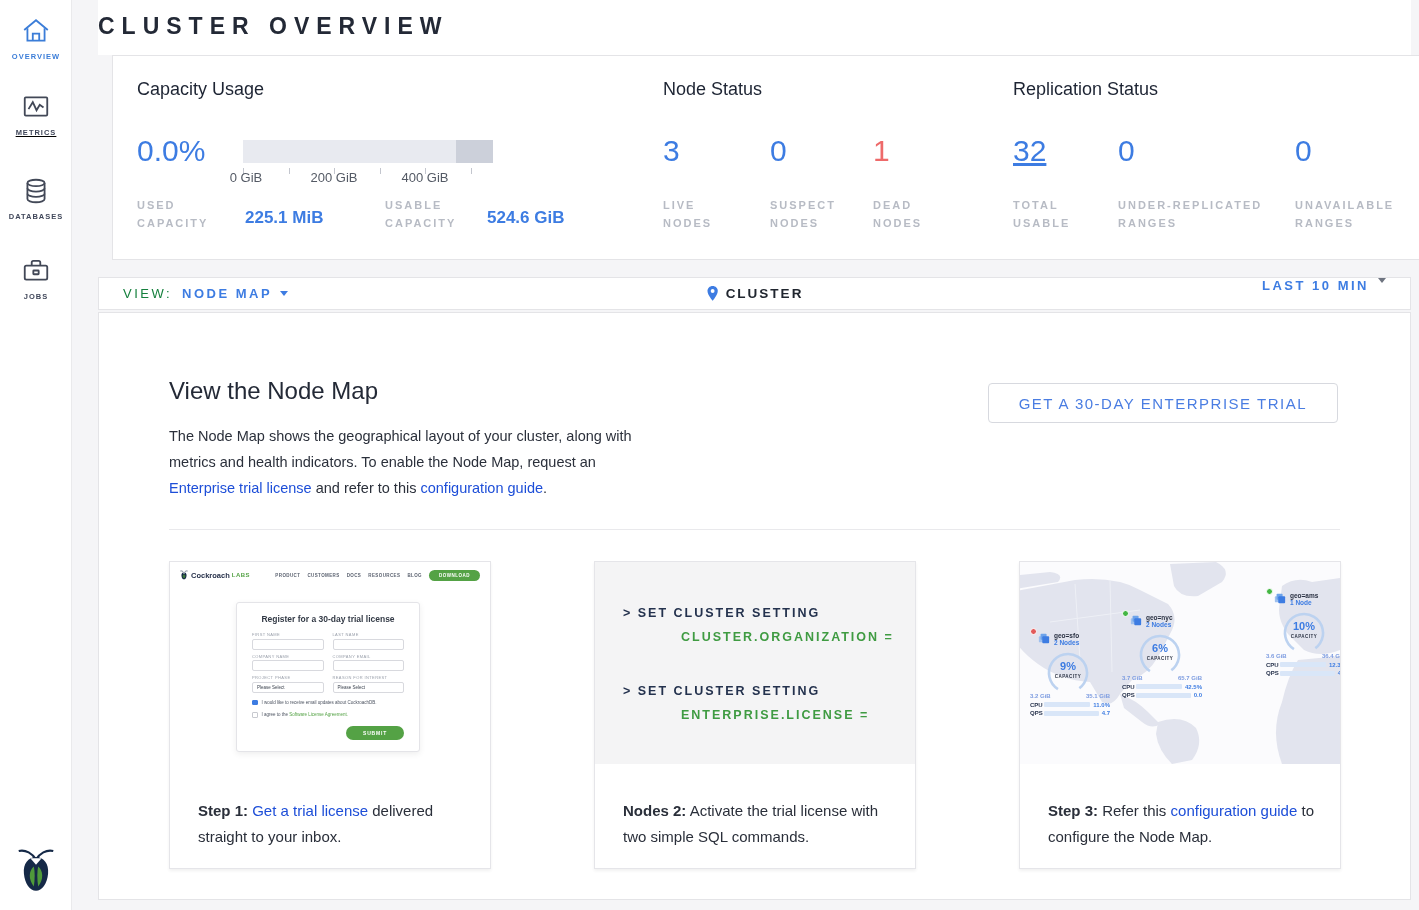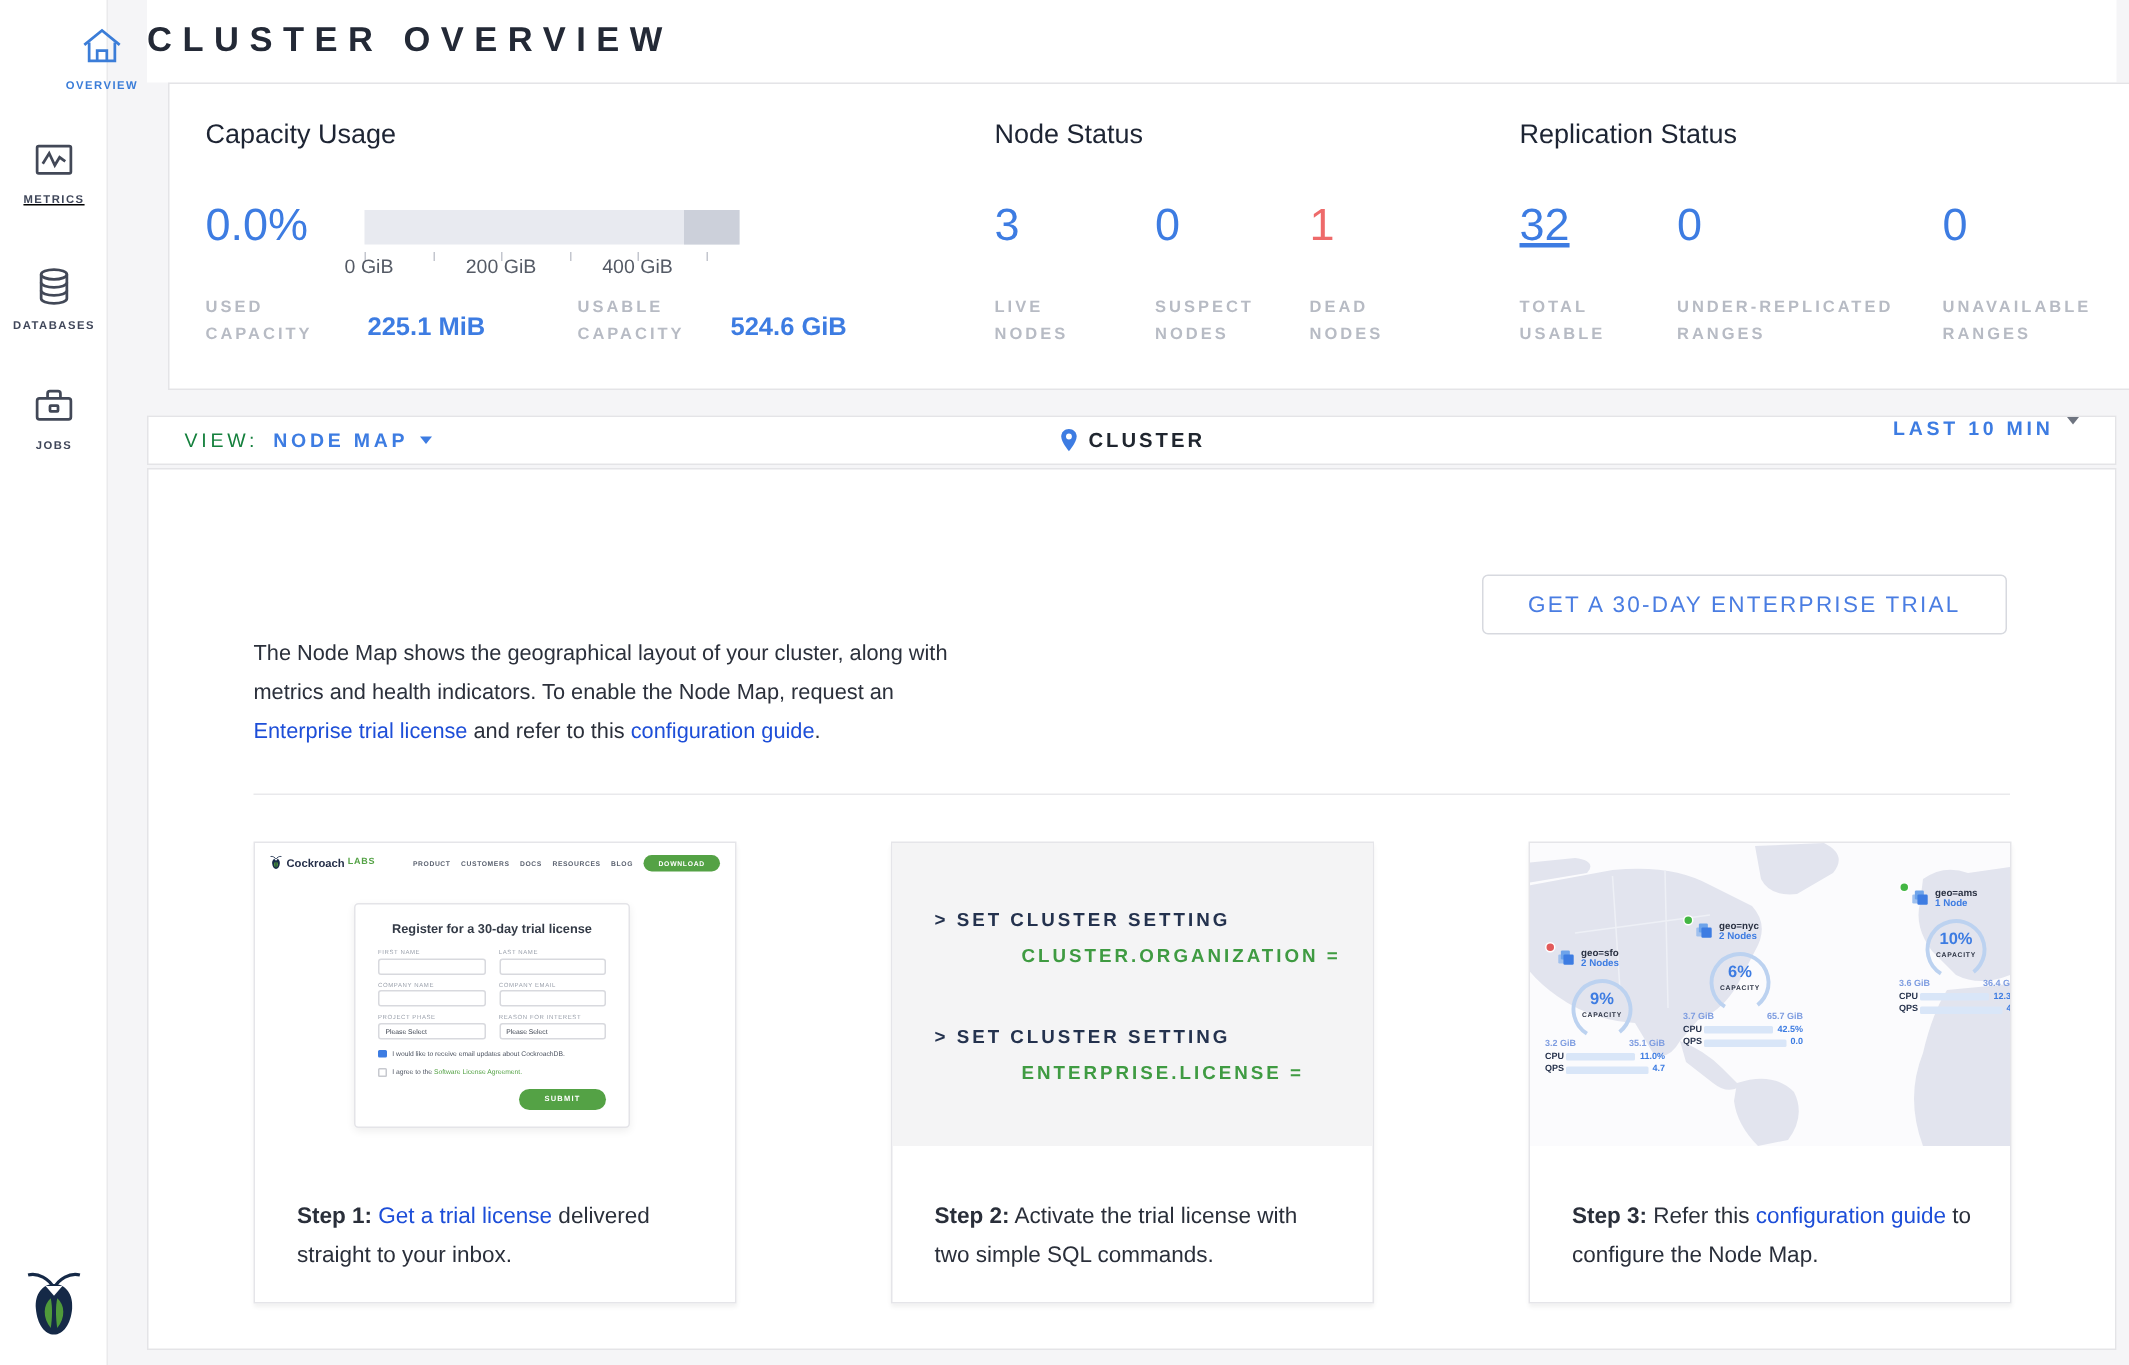--- a/index.html
+++ b/index.html
@@ -125,21 +125,21 @@
   .m-row { display:flex; align-items:center; gap:3px; margin-top:2.5px; }
   .m-label { font-size:6px; font-weight:700; color:#26324c; width:11px; }
   .spark { flex:1; height:5px; background:#d9e6f8; border-radius:1px; }
   .m-val { font-size:6px; font-weight:700; color:#3d7ce2; }
 </style>
 </head>
 <body>
 
 <div class="sidebar">
 
-  <div class="nav-item active" style="top:16px;margin-left:32px;">
+  <div class="nav-item active" style="top:16px;">
     <svg class="nav-icon" width="30" height="30" viewBox="0 0 28 28" fill="none" stroke="#3b7dd8" stroke-width="1.7">
       <path d="M3 13 L14 4 L25 13"></path>
         <path d="M6 11.5 V23 H22 V11.5"></path>
         <path d="M11 23 V16.5 H17 V23"></path>
     </svg>
     <div class="nav-label">OVERVIEW</div>
   </div>
 
   <div class="nav-item" style="top:92px;text-decoration:underline;">
     <svg class="nav-icon" width="30" height="30" viewBox="0 0 28 28" fill="none" stroke="#424857" stroke-width="1.7">
@@ -241,20 +241,21 @@
       </svg>
       <span class="vb-location">CLUSTER</span>
     </div>
     <div class="vb-right">
       <span class="vb-time">LAST 10 MIN</span>
       <span class="caret gray"></span>
     </div>
   </div>
 
   <div class="main-panel">
+    <div class="nm-heading">View the Node Map</div>
     <div class="nm-desc"><span>The Node Map shows the geographical layout of your cluster, along with metrics and health indicators. To enable the Node Map, request an </span><a class="link">Enterprise trial license</a><span> and refer to this </span><a class="link">configuration guide</a><span>.</span></div>
     <button class="trial-btn">GET A 30-DAY ENTERPRISE TRIAL</button>
     <div class="nm-divider"></div>
 
     <div class="card c1">
       <div class="ms">
         <div class="ms-header">
           <svg width="8" height="10" viewBox="0 0 44 54">
             <path d="M22 15 C18 8 10 3 2 5" stroke="#152947" stroke-width="3" fill="none"></path>
             <path d="M22 15 C26 8 34 3 42 5" stroke="#152947" stroke-width="3" fill="none"></path>
@@ -316,21 +317,21 @@
       <div class="caption"><b>Step 1:</b><span> </span><a class="link">Get a trial license</a><span> delivered straight to your inbox.</span></div>
     </div>
 
     <div class="card c2">
       <div class="codeblock">
         <div class="code-line" style="top:44px;">&gt; SET CLUSTER SETTING</div>
         <div class="code-arg" style="top:68px;">CLUSTER.ORGANIZATION =</div>
         <div class="code-line" style="top:122px;">&gt; SET CLUSTER SETTING</div>
         <div class="code-arg" style="top:146px;">ENTERPRISE.LICENSE =</div>
       </div>
-      <div class="caption"><b>Step 2:</b><span> Activate the trial license with two simple SQL commands.</span></div>
+      <div class="caption"><b>Nodes 2:</b><span> Activate the trial license with two simple SQL commands.</span></div>
     </div>
 
     <div class="card c3">
       <div class="mapwrap">
         <svg width="320" height="202" viewBox="0 0 320 202">
           <rect x="0" y="0" width="320" height="202" fill="#fbfbfd"></rect>
 
           <path d="M-10 30 L55 18 Q95 14 120 28 L148 42 Q160 55 150 72 L138 95 Q128 112 112 118 L100 132 Q92 146 82 140 L70 120 Q40 118 18 102 Q-2 88 -10 70 Z" fill="#e2e4ee"></path>
 
           <path d="M-10 14 L30 10 Q45 12 38 20 L-10 28 Z" fill="#e2e4ee"></path>

